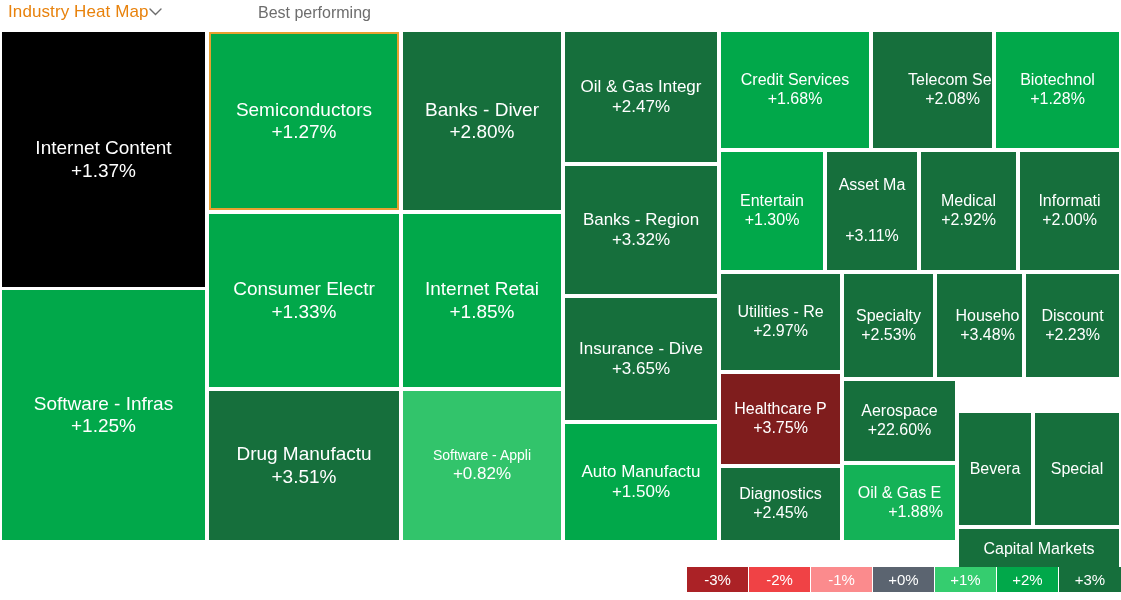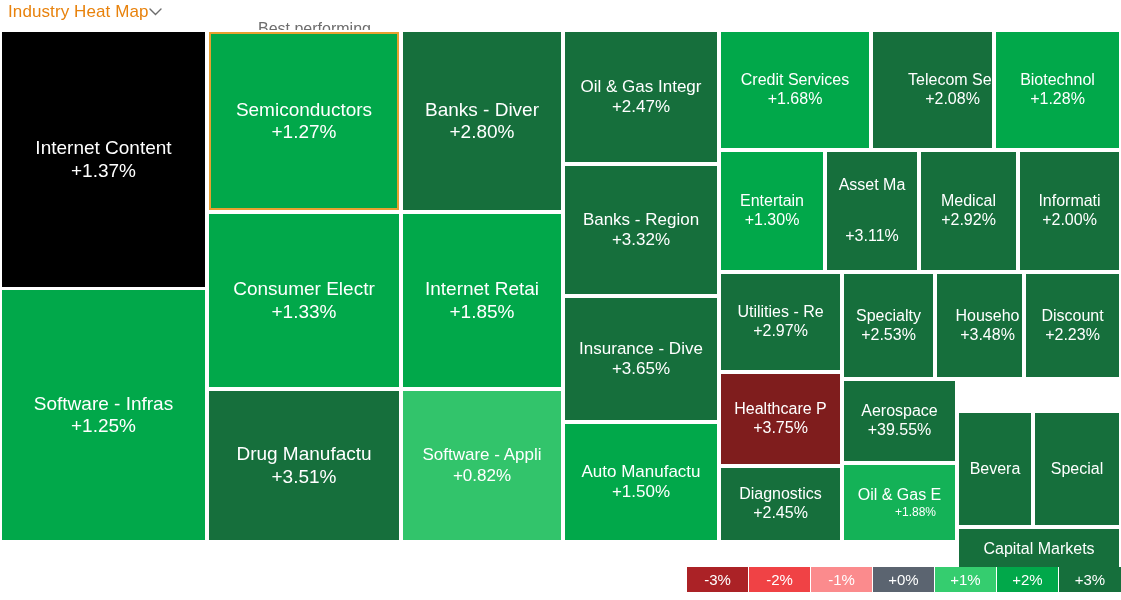--- a/index.html
+++ b/index.html
@@ -23,21 +23,21 @@
     display: flex; align-items: center; 
     cursor: pointer;
   }
   #title-text {
     font-size: 17px; color: #e8820c; letter-spacing: 0.1px;
     white-space: nowrap;
   }
   #chevron { display: block; width: 13px; height: 8px; }
   #chevron svg { display: block; }
   #subtitle {
-    position: absolute; left: 258px; top: 20px;
+    position: absolute; left: 258px; top: 4px;
     font-size: 16px; color: #6d6d6d; white-space: nowrap;
   }
 
   
   #treemap {
     position: absolute; left: 0; top: 30px;
     width: 1121px; height: 512px;
     background: #ffffff;
   }
   .tile {
@@ -115,21 +115,21 @@
       </div>
       <div class="tile" style="left: 403px; top: 2px; width: 158px; height: 178px; background: rgb(22, 111, 60);">
         <div class="t-name" style="font-size: 19px;">Banks - Diver</div>
         <div class="t-val" style="font-size: 19px;">+2.80%</div>
       </div>
       <div class="tile" style="left: 403px; top: 184px; width: 158px; height: 173px; background: rgb(1, 168, 74);">
         <div class="t-name" style="font-size: 19px;">Internet Retai</div>
         <div class="t-val" style="font-size: 19px;">+1.85%</div>
       </div>
       <div class="tile" style="left: 403px; top: 361px; width: 158px; height: 149px; background: rgb(50, 196, 107);">
-        <div class="t-name" style="font-size: 17px;">Software - Appli</div>
+        <div class="t-name" style="font-size: 14px;">Software - Appli</div>
         <div class="t-val" style="font-size: 17px;">+0.82%</div>
       </div>
       <div class="tile" style="left: 565px; top: 2px; width: 152px; height: 130px; background: rgb(22, 111, 60);">
         <div class="t-name" style="font-size: 17px;">Oil &amp; Gas Integr</div>
         <div class="t-val" style="font-size: 17px;">+2.47%</div>
       </div>
       <div class="tile" style="left: 565px; top: 136px; width: 152px; height: 128px; background: rgb(22, 111, 60);">
         <div class="t-name" style="font-size: 17px;">Banks - Region</div>
         <div class="t-val" style="font-size: 17px;">+3.32%</div>
       </div>
@@ -188,25 +188,25 @@
       <div class="tile" style="left: 937px; top: 244px; width: 85px; height: 103px; background: rgb(22, 111, 60); padding-left: 16px;">
         <div class="t-name" style="font-size: 16px;">Househo</div>
         <div class="t-val" style="font-size: 16px;">+3.48%</div>
       </div>
       <div class="tile" style="left: 1026px; top: 244px; width: 93px; height: 103px; background: rgb(22, 111, 60);">
         <div class="t-name" style="font-size: 16px;">Discount</div>
         <div class="t-val" style="font-size: 16px;">+2.23%</div>
       </div>
       <div class="tile" style="left: 844px; top: 351px; width: 111px; height: 80px; background: rgb(22, 111, 60);">
         <div class="t-name" style="font-size: 16px;">Aerospace</div>
-        <div class="t-val" style="font-size: 16px;">+39.55%</div>
+        <div class="t-val" style="font-size: 16px;">+22.60%</div>
       </div>
       <div class="tile" style="left: 844px; top: 435px; width: 111px; height: 75px; background: rgb(20, 178, 87);">
         <div class="t-name" style="font-size: 16px;">Oil &amp; Gas E</div>
-        <div class="t-val" style="font-size: 12px; margin-left: 32px;">+1.88%</div>
+        <div class="t-val" style="font-size: 16px; margin-left: 32px;">+1.88%</div>
       </div>
       <div class="tile" style="left: 959px; top: 383px; width: 72px; height: 112px; background: rgb(22, 111, 60);">
         <div class="t-name" style="font-size: 16px;">Bevera</div>
       </div>
       <div class="tile" style="left: 1035px; top: 383px; width: 84px; height: 112px; background: rgb(22, 111, 60);">
         <div class="t-name" style="font-size: 16px;">Special</div>
       </div>
       <div class="tile" style="left: 959px; top: 499px; width: 160px; height: 40px; background: rgb(22, 111, 60);">
         <div class="t-name" style="font-size: 16px;">Capital Markets</div>
       </div>

